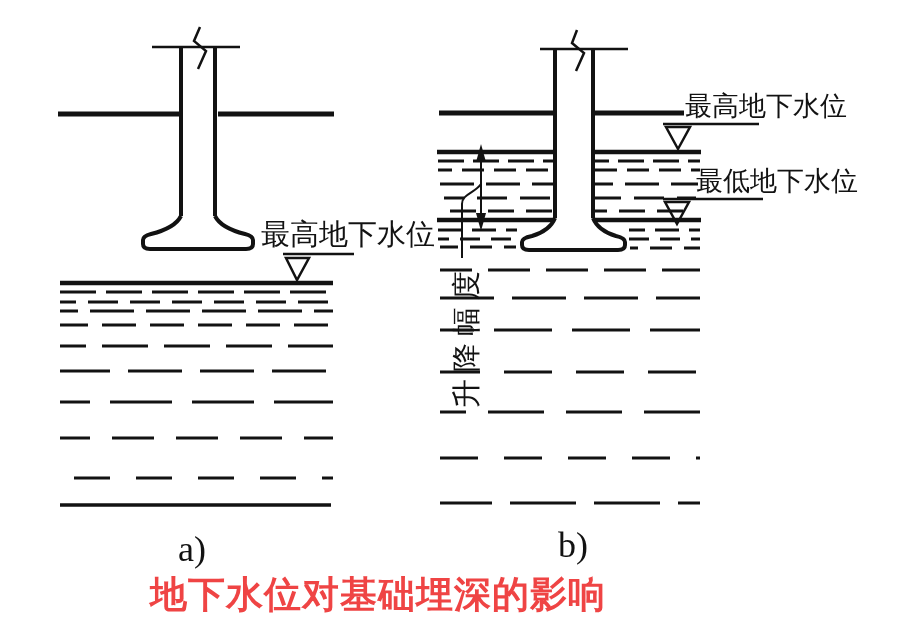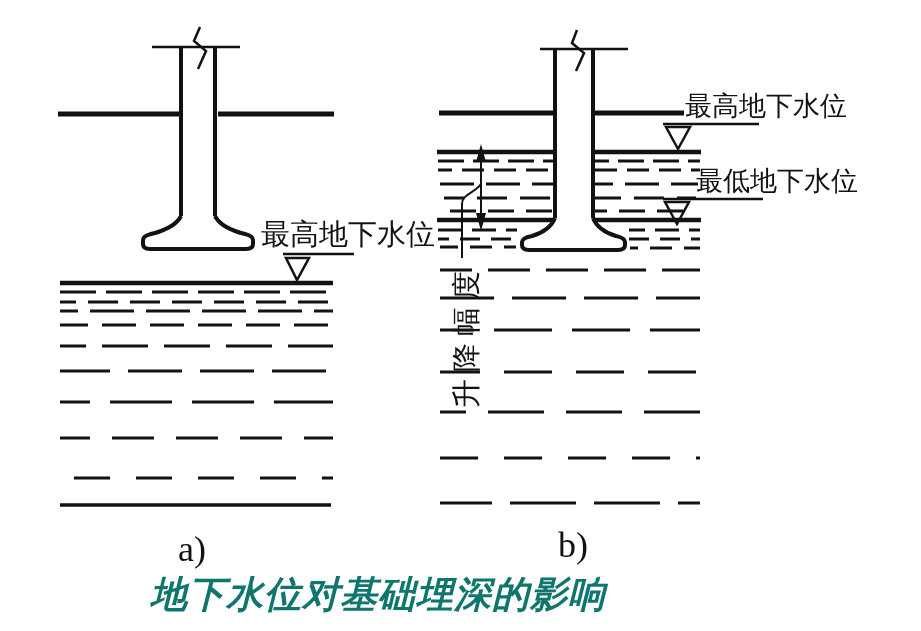--- a/index.html
+++ b/index.html
@@ -179,14 +179,14 @@
   <div id="label-b-high" class="lbl">最高地下水位</div>
 
   <div id="label-b-low" class="lbl">最低地下水位</div>
 
   <div id="label-amplitude" class="lbl">升降幅度</div>
 
   <div id="caption-a" class="caption">a)</div>
 
   <div id="caption-b" class="caption">b)</div>
 
-  <div id="figure-title" style="color: #0f766e; font-style: italic;">地下水位对基础埋深的影响</div>
+  <div id="figure-title" style="color: #ef4444;">地下水位对基础埋深的影响</div>
 </div>
 
 </body></html>

